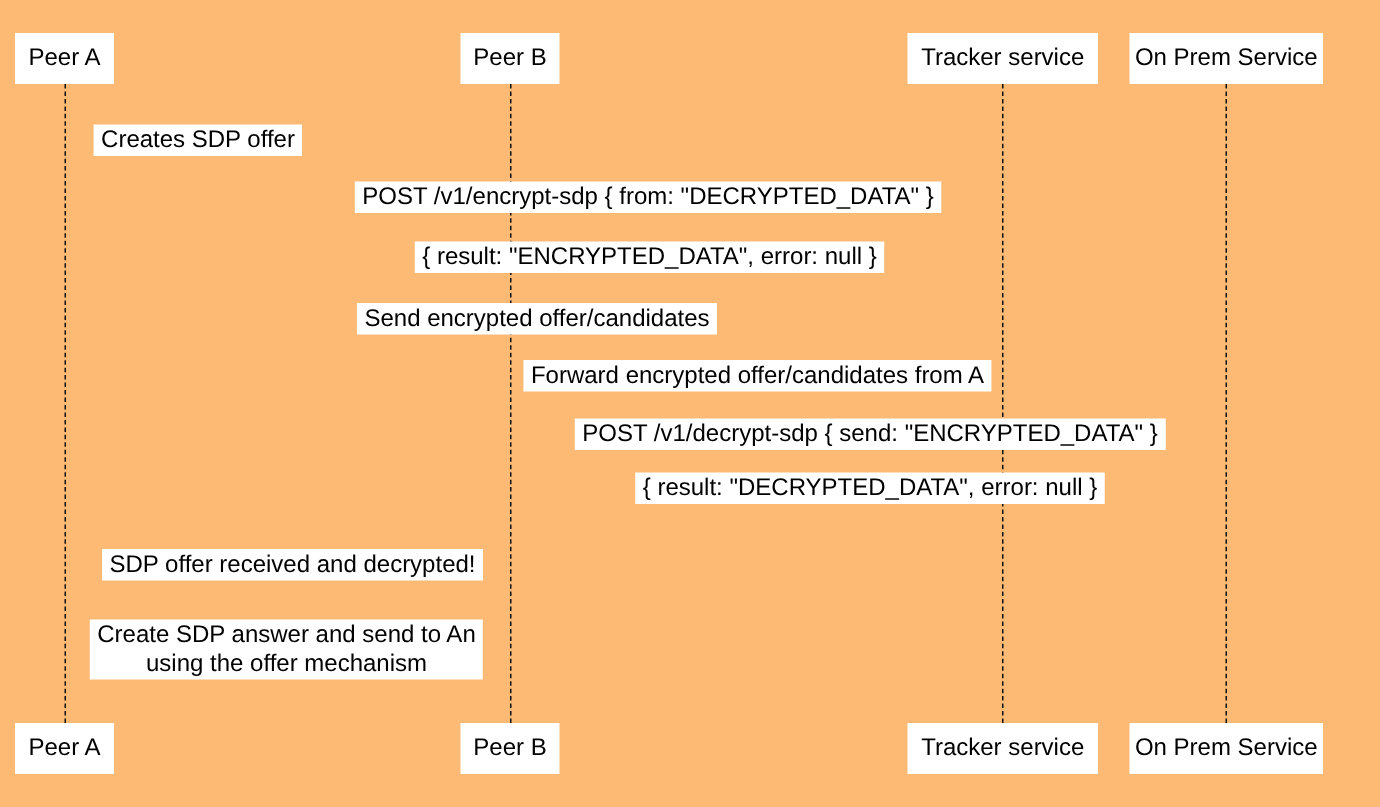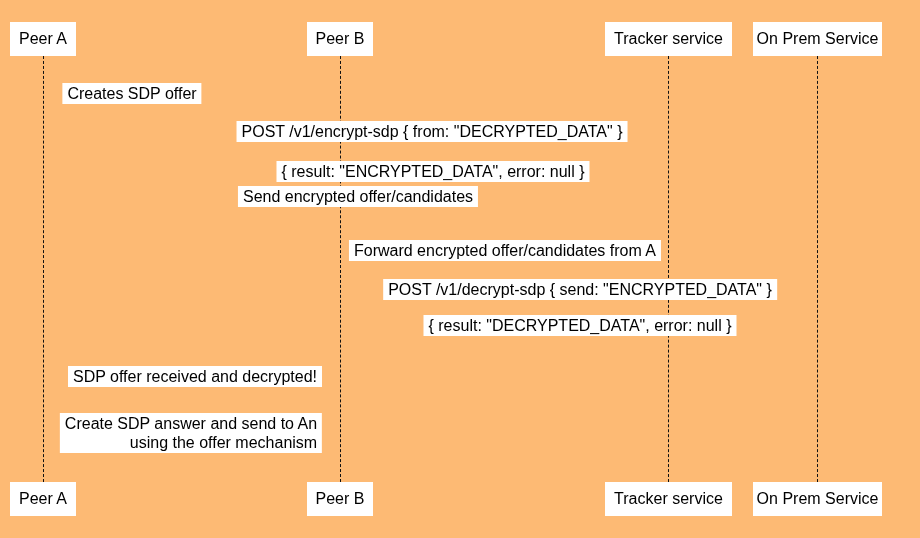--- a/index.html
+++ b/index.html
@@ -40,21 +40,21 @@
     transform: translateX(-50%);
     background: #ffffff;
     color: #000000;
     font-size: 16px;
     line-height: 19px;
     padding: 1px 5px;
     white-space: nowrap;
     z-index: 2;
   }
   .msg.multiline {
-    text-align: right;
+    text-align: center;
   }
   .msg.multiline span {
     display: block;
     white-space: nowrap;
   }
 </style>
 </head>
 <body>
 
 <div class="stage">
@@ -65,21 +65,21 @@
   <div class="lifeline" style="left:817px"></div>
 
   <div class="actor" style="left:10px;  top:22px; width:66px">Peer A</div>
   <div class="actor" style="left:307px; top:22px; width:66px">Peer B</div>
   <div class="actor" style="left:605px; top:22px; width:127px">Tracker service</div>
   <div class="actor" style="left:753px; top:22px; width:129px">On Prem Service</div>
 
   <div class="msg" style="left:132px; top:83px">Creates SDP offer</div>
   <div class="msg" style="left:432px; top:121px">POST /v1/encrypt-sdp { from: "DECRYPTED_DATA" }</div>
   <div class="msg" style="left:433px; top:161px">{ result: "ENCRYPTED_DATA", error: null }</div>
-  <div class="msg" style="left:358px; top:186px">Send encrypted offer/candidates</div>
+  <div class="msg" style="left:358px; top:202px">Send encrypted offer/candidates</div>
   <div class="msg" style="left:505px; top:240px">Forward encrypted offer/candidates from A</div>
   <div class="msg" style="left:580px; top:279px">POST /v1/decrypt-sdp { send: "ENCRYPTED_DATA" }</div>
   <div class="msg" style="left:580px; top:315px">{ result: "DECRYPTED_DATA", error: null }</div>
   <div class="msg" style="left:195px; top:366px">SDP offer received and decrypted!</div>
   <div class="msg multiline" style="left:191px; top:413px">
     <span>Create SDP answer and send to An</span>
     <span>using the offer mechanism</span>
   </div>
 
   <div class="actor" style="left:10px;  top:482px; width:66px">Peer A</div>

